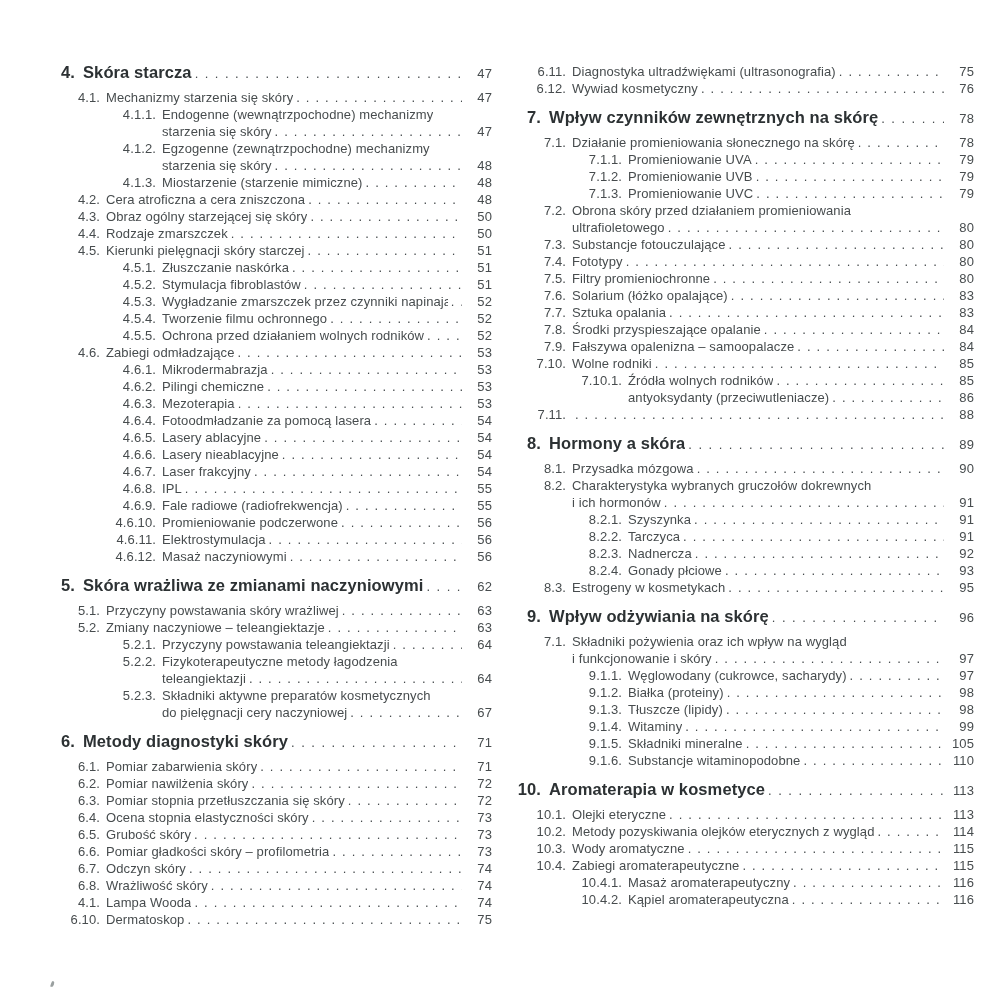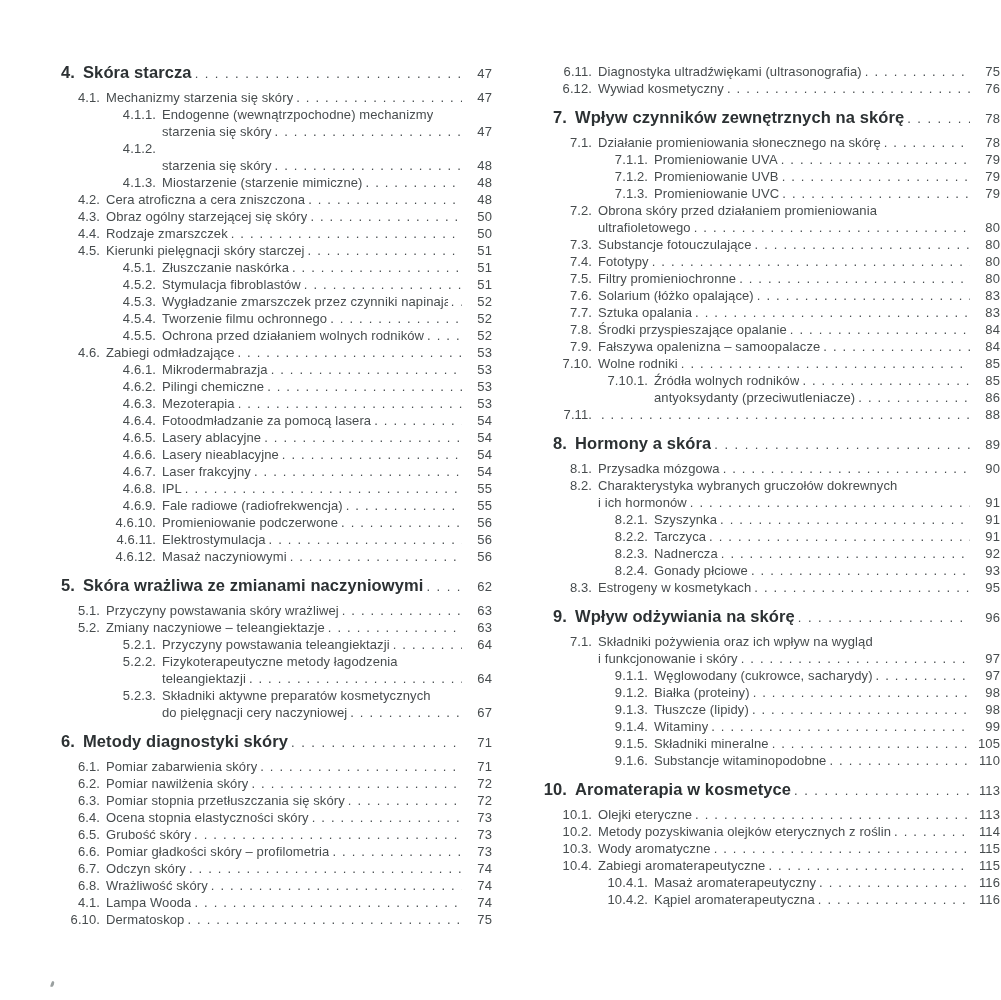--- a/index.html
+++ b/index.html
@@ -8,21 +8,21 @@
     background: var(--paper, #ffffff);
     font-family: "Liberation Sans", sans-serif;
     color: var(--body-text, #474c4e);
     overflow: hidden;
     position: relative;
   }
   .page { position: absolute; inset: 0; }
 
   .col { position: absolute; }
   .col-left  { left: 62px;  top: 52px; width: 430px; }
-  .col-right { left: 554px; top: 63px; width: 446px; }
+  .col-right { left: 528px; top: 63px; width: 446px; }
 
   .row {
     display: flex;
     align-items: baseline;
     line-height: 17px;
     font-size: 13px;
     letter-spacing: 0.1px;
   }
   .num  { flex: 0 0 auto; text-align: right; white-space: pre; padding-right: 6px; box-sizing: content-box; }
   .lvl1 > .num { width: 38px; }
@@ -94,20 +94,21 @@
 
   </div>
       <div class="row lvl2 cont">
     <span class="num"></span>
     <span class="label">starzenia się skóry</span>
     <span class="dots"></span>
     <span class="page-num">47</span>
   </div>
       <div class="row lvl2">
     <span class="num">4.1.2.</span>
+    <span class="label">Egzogenne (zewnątrzpochodne) mechanizmy</span>
 
   </div>
       <div class="row lvl2 cont">
     <span class="num"></span>
     <span class="label">starzenia się skóry</span>
     <span class="dots"></span>
     <span class="page-num">48</span>
   </div>
       <div class="row lvl2">
     <span class="num">4.1.3.</span>
@@ -592,21 +593,21 @@
     <span class="page-num">113</span>
   </div>
       <div class="row lvl1">
     <span class="num">10.1.</span>
     <span class="label">Olejki eteryczne</span>
     <span class="dots"></span>
     <span class="page-num">113</span>
   </div>
       <div class="row lvl1">
     <span class="num">10.2.</span>
-    <span class="label">Metody pozyskiwania olejków eterycznych z roślin</span>
+    <span class="label">Metody pozyskiwania olejków eterycznych z wygląd</span>
     <span class="dots"></span>
     <span class="page-num">114</span>
   </div>
       <div class="row lvl1">
     <span class="num">10.3.</span>
     <span class="label">Wody aromatyczne</span>
     <span class="dots"></span>
     <span class="page-num">115</span>
   </div>
       <div class="row lvl1">

